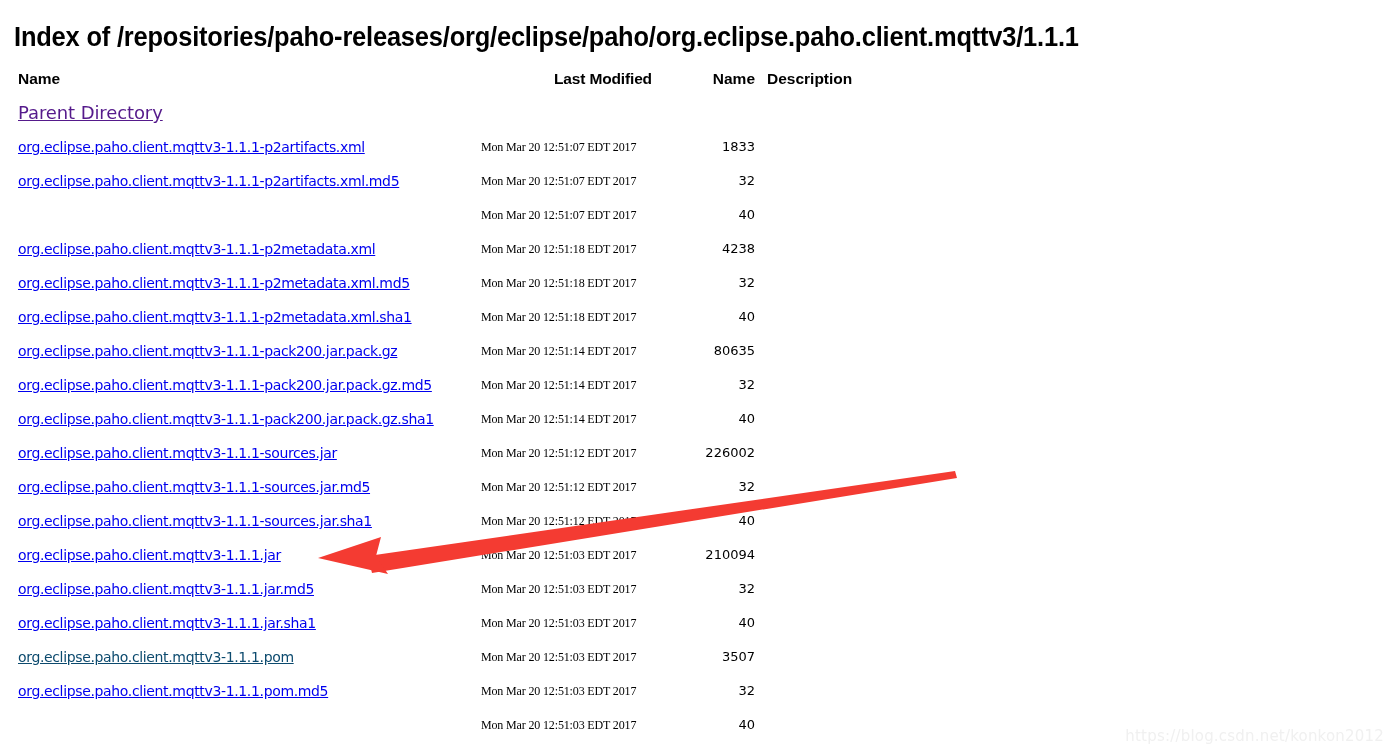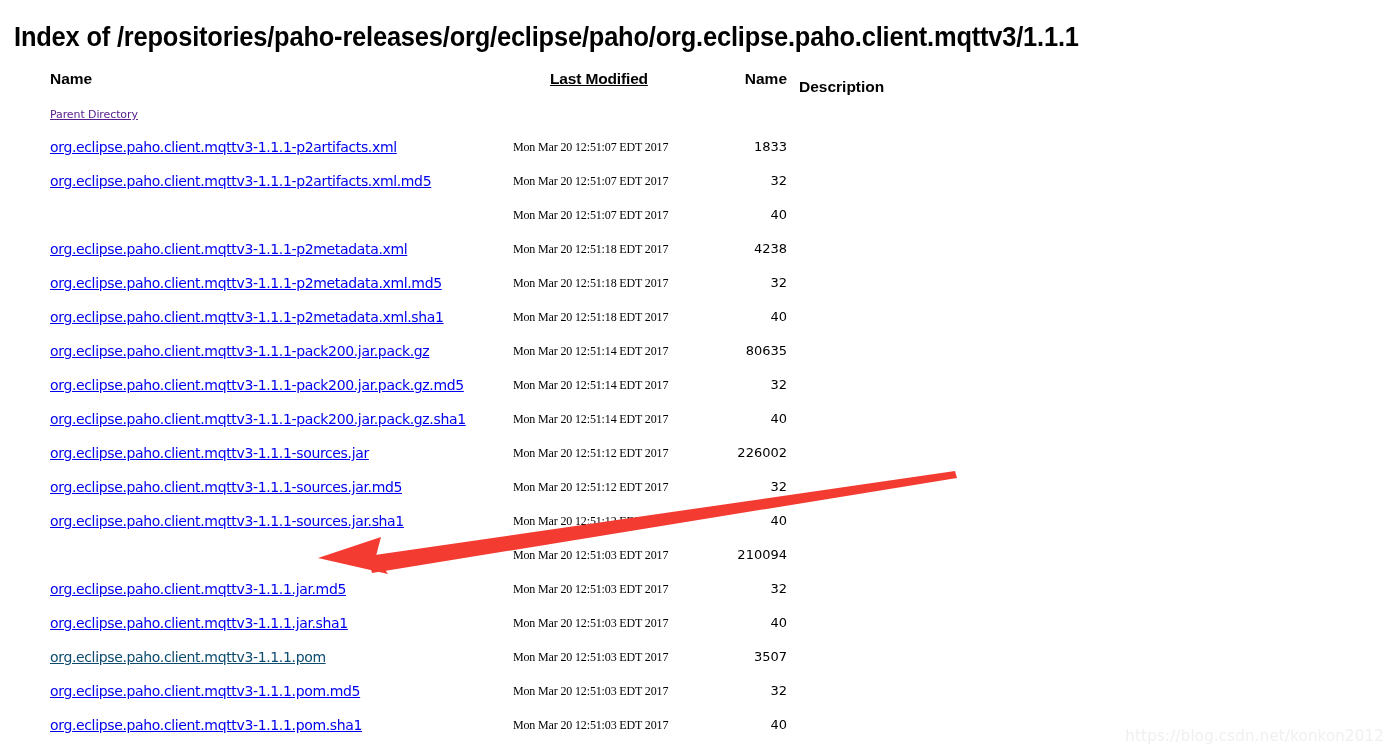--- a/index.html
+++ b/index.html
@@ -34,21 +34,20 @@
     position: absolute;
     left: 0;
     top: 62px;
     width: 1396px;
   }
 
   .row {
     position: relative;
     height: 34px;
     width: 1202px;
-    margin-left: 32px;
   }
 
   .col-name {
     position: absolute;
     left: 18px;
     top: 0;
     height: 34px;
     line-height: 34px;
     white-space: nowrap;
   }
@@ -71,58 +70,57 @@
     height: 34px;
     line-height: 34px;
     text-align: right;
     white-space: nowrap;
     font-size: 13px;
     font-family: "DejaVu Sans", "Liberation Sans", sans-serif;
   }
   .col-desc {
     position: absolute;
     left: 767px;
-    top: 8px;
+    top: 0;
     height: 34px;
     line-height: 34px;
     white-space: nowrap;
     font-size: 15px;
   }
 
   
   .header-row .col-name,
   .header-row .col-date,
   .header-row .col-size,
   .header-row .col-desc {
     font-weight: bold;
     font-size: 15.5px;
     font-family: "Liberation Sans", "DejaVu Sans", sans-serif;
   }
   .header-row .col-date {
-    left: 518px;
-    text-decoration: underline;
+    left: 554px;
   }
   .header-row .col-size {
     left: 655px;
     width: 100px;
     text-align: right;
   }
 
   a.file-link {
     color: #0000ee;
     text-decoration: underline;
     font-size: 14px;
     font-family: "DejaVu Sans", "Liberation Sans", sans-serif;
     letter-spacing: -0.35px;
     cursor: pointer;
   }
   a.parent-link {
     color: #551a8b;
     text-decoration: underline;
-    font-size: 11px;
+    font-size: 18px;
     font-family: "DejaVu Sans", "Liberation Sans", sans-serif;
     letter-spacing: -0.1px;
     cursor: pointer;
   }
 
   #arrow-overlay {
     position: absolute;
     left: 0;
     top: 0;
     width: 1396px;
@@ -227,20 +225,21 @@
         <div class="col-size">32</div>
         <div class="col-desc"></div>
       </div>
       <div class="row">
         <div class="col-name"><a class="file-link" href="#" style="color: rgb(0, 0, 238);">org.eclipse.paho.client.mqttv3-1.1.1-sources.jar.sha1</a></div>
         <div class="col-date">Mon Mar 20 12:51:12 EDT 2017</div>
         <div class="col-size">40</div>
         <div class="col-desc"></div>
       </div>
       <div class="row">
+        <div class="col-name"><a class="file-link" href="#" style="color: rgb(0, 0, 238);">org.eclipse.paho.client.mqttv3-1.1.1.jar</a></div>
         <div class="col-date">Mon Mar 20 12:51:03 EDT 2017</div>
         <div class="col-size">210094</div>
         <div class="col-desc"></div>
       </div>
       <div class="row">
         <div class="col-name"><a class="file-link" href="#" style="color: rgb(0, 0, 238);">org.eclipse.paho.client.mqttv3-1.1.1.jar.md5</a></div>
         <div class="col-date">Mon Mar 20 12:51:03 EDT 2017</div>
         <div class="col-size">32</div>
         <div class="col-desc"></div>
       </div>
@@ -256,21 +255,20 @@
         <div class="col-size">3507</div>
         <div class="col-desc"></div>
       </div>
       <div class="row">
         <div class="col-name"><a class="file-link" href="#" style="color: rgb(0, 0, 238);">org.eclipse.paho.client.mqttv3-1.1.1.pom.md5</a></div>
         <div class="col-date">Mon Mar 20 12:51:03 EDT 2017</div>
         <div class="col-size">32</div>
         <div class="col-desc"></div>
       </div>
       <div class="row">
-        <div class="col-name"><a class="file-link" href="#" style="color: rgb(0, 0, 238);">org.eclipse.paho.client.mqttv3-1.1.1.pom.sha1</a></div>
         <div class="col-date">Mon Mar 20 12:51:03 EDT 2017</div>
         <div class="col-size">40</div>
         <div class="col-desc"></div>
       </div>
     </div>
 </div>
 
 <svg id="arrow-overlay" viewBox="0 0 1396 751" width="1396" height="751" xmlns="http://www.w3.org/2000/svg">
   <g>
     <polygon id="arrow-shaft" points="955,471 957,478 372,573 368,556" fill="#f43b32"></polygon>

